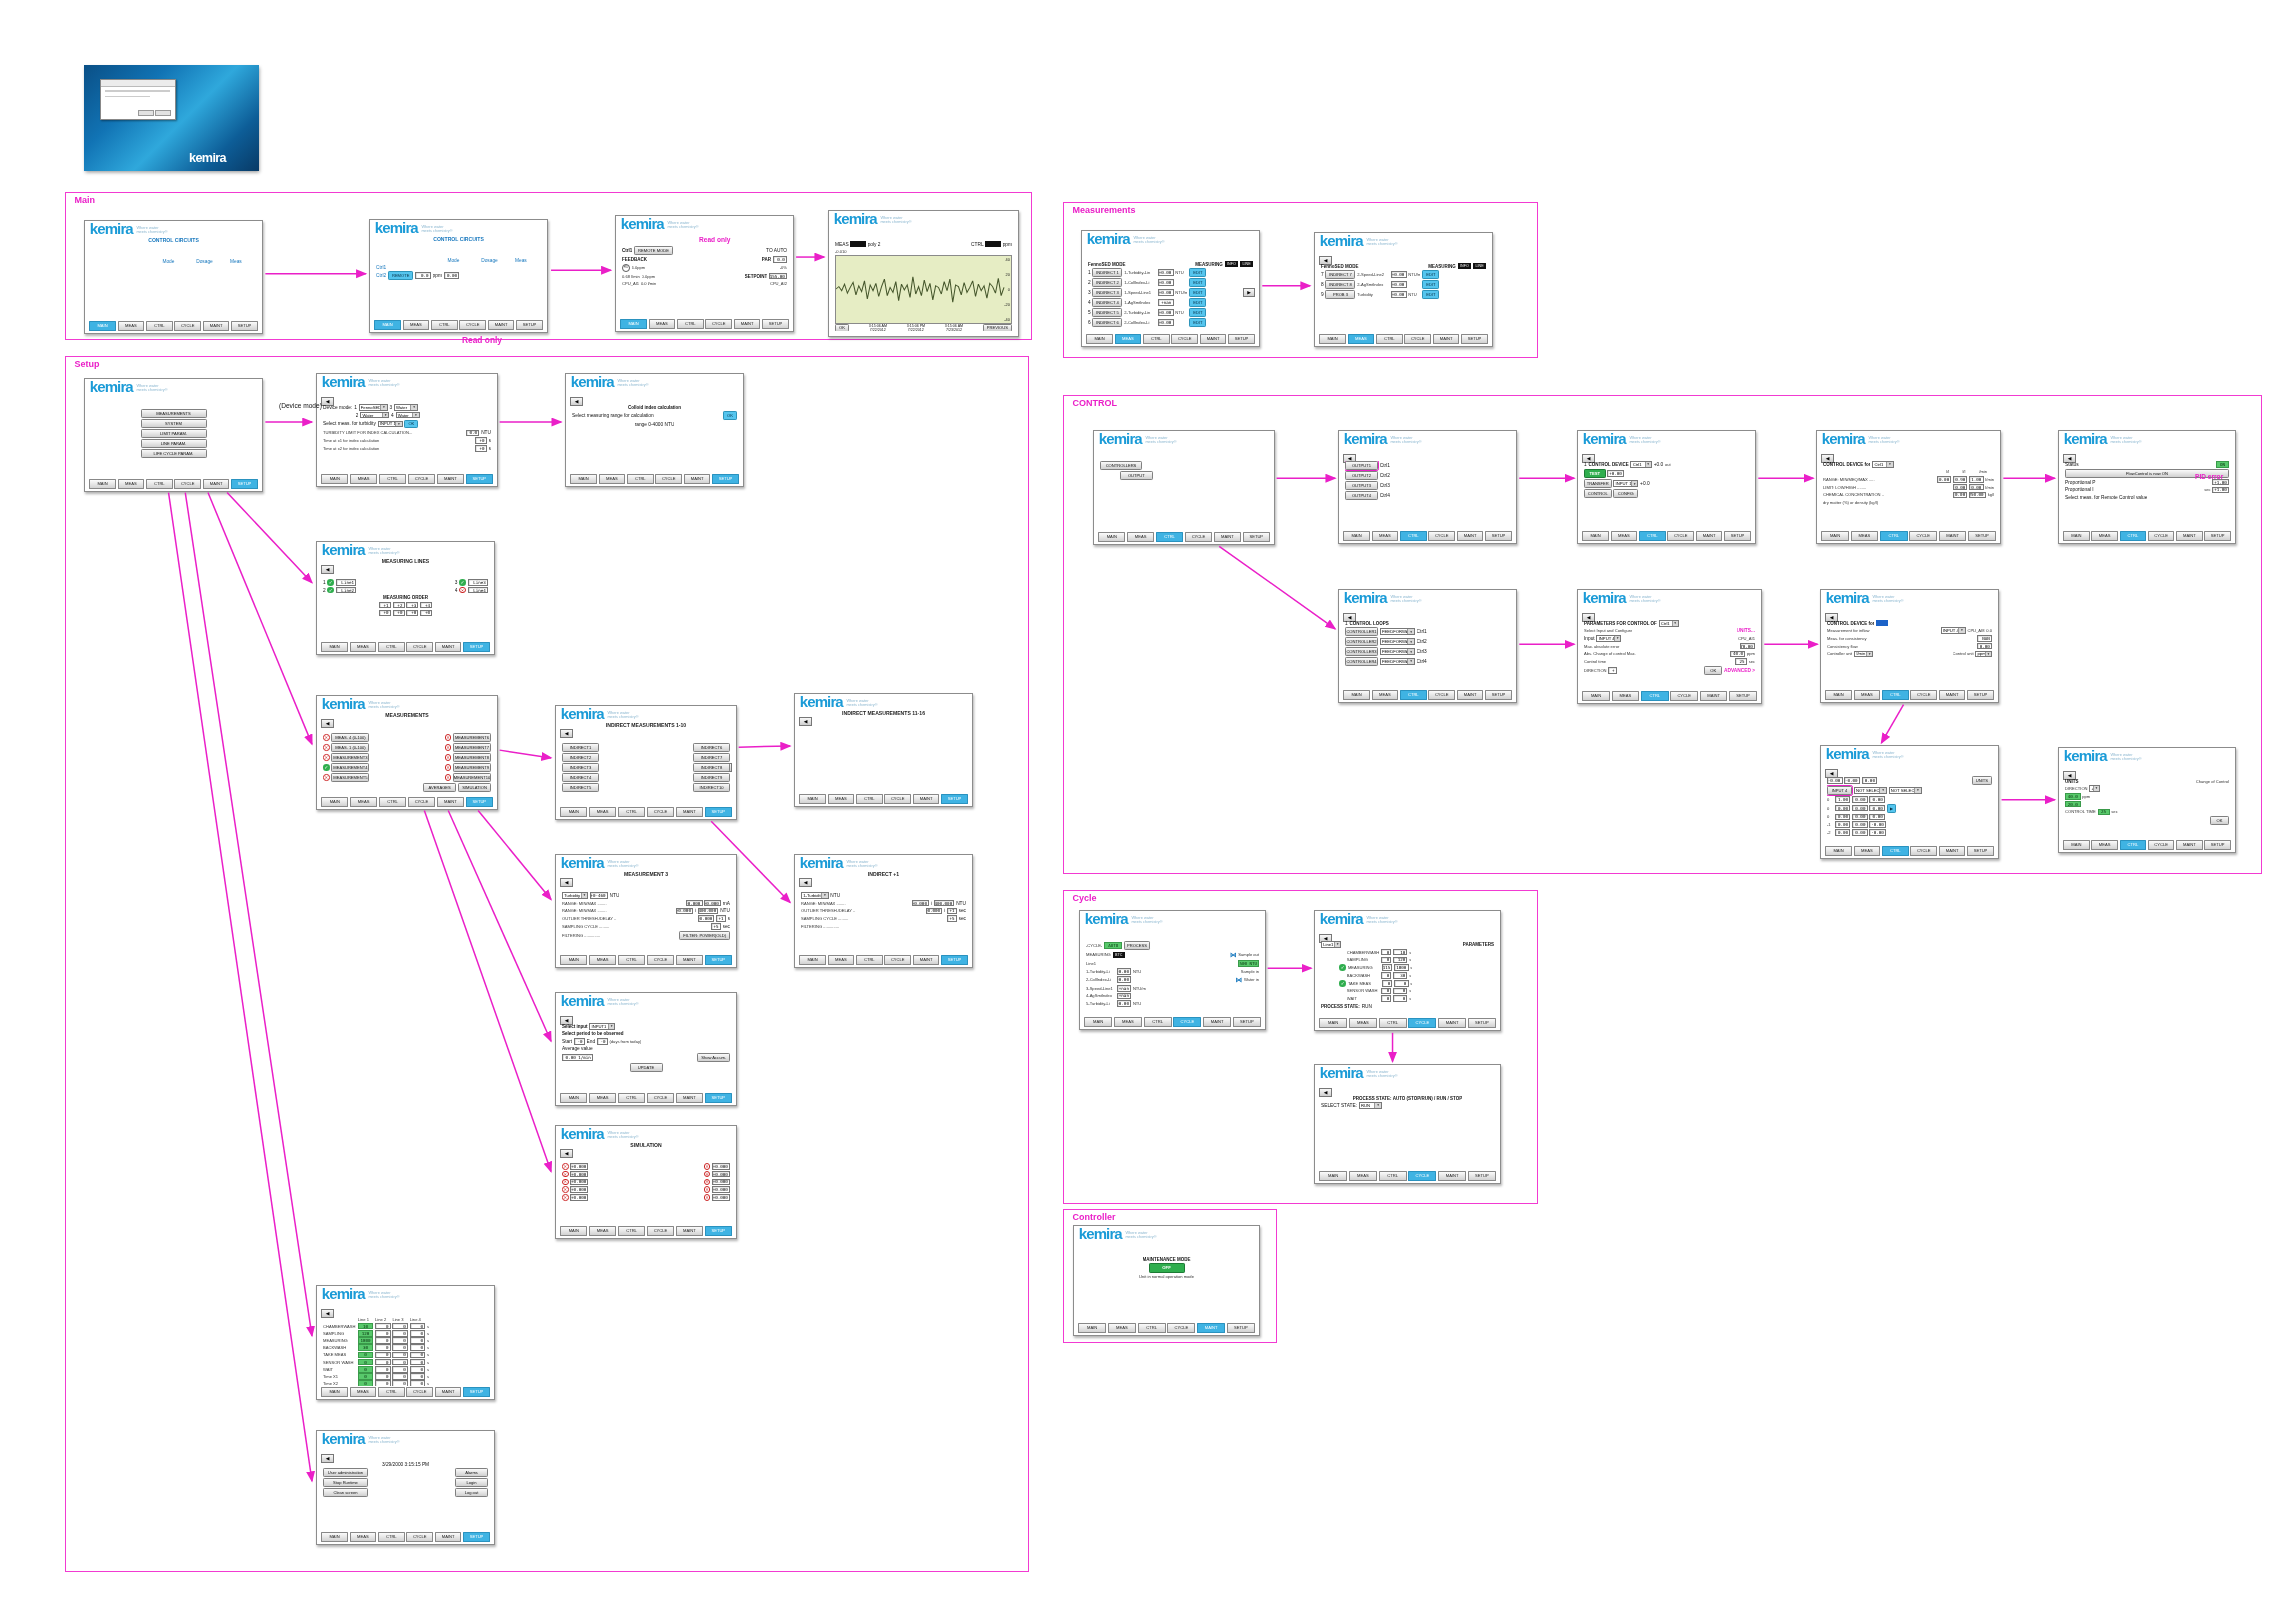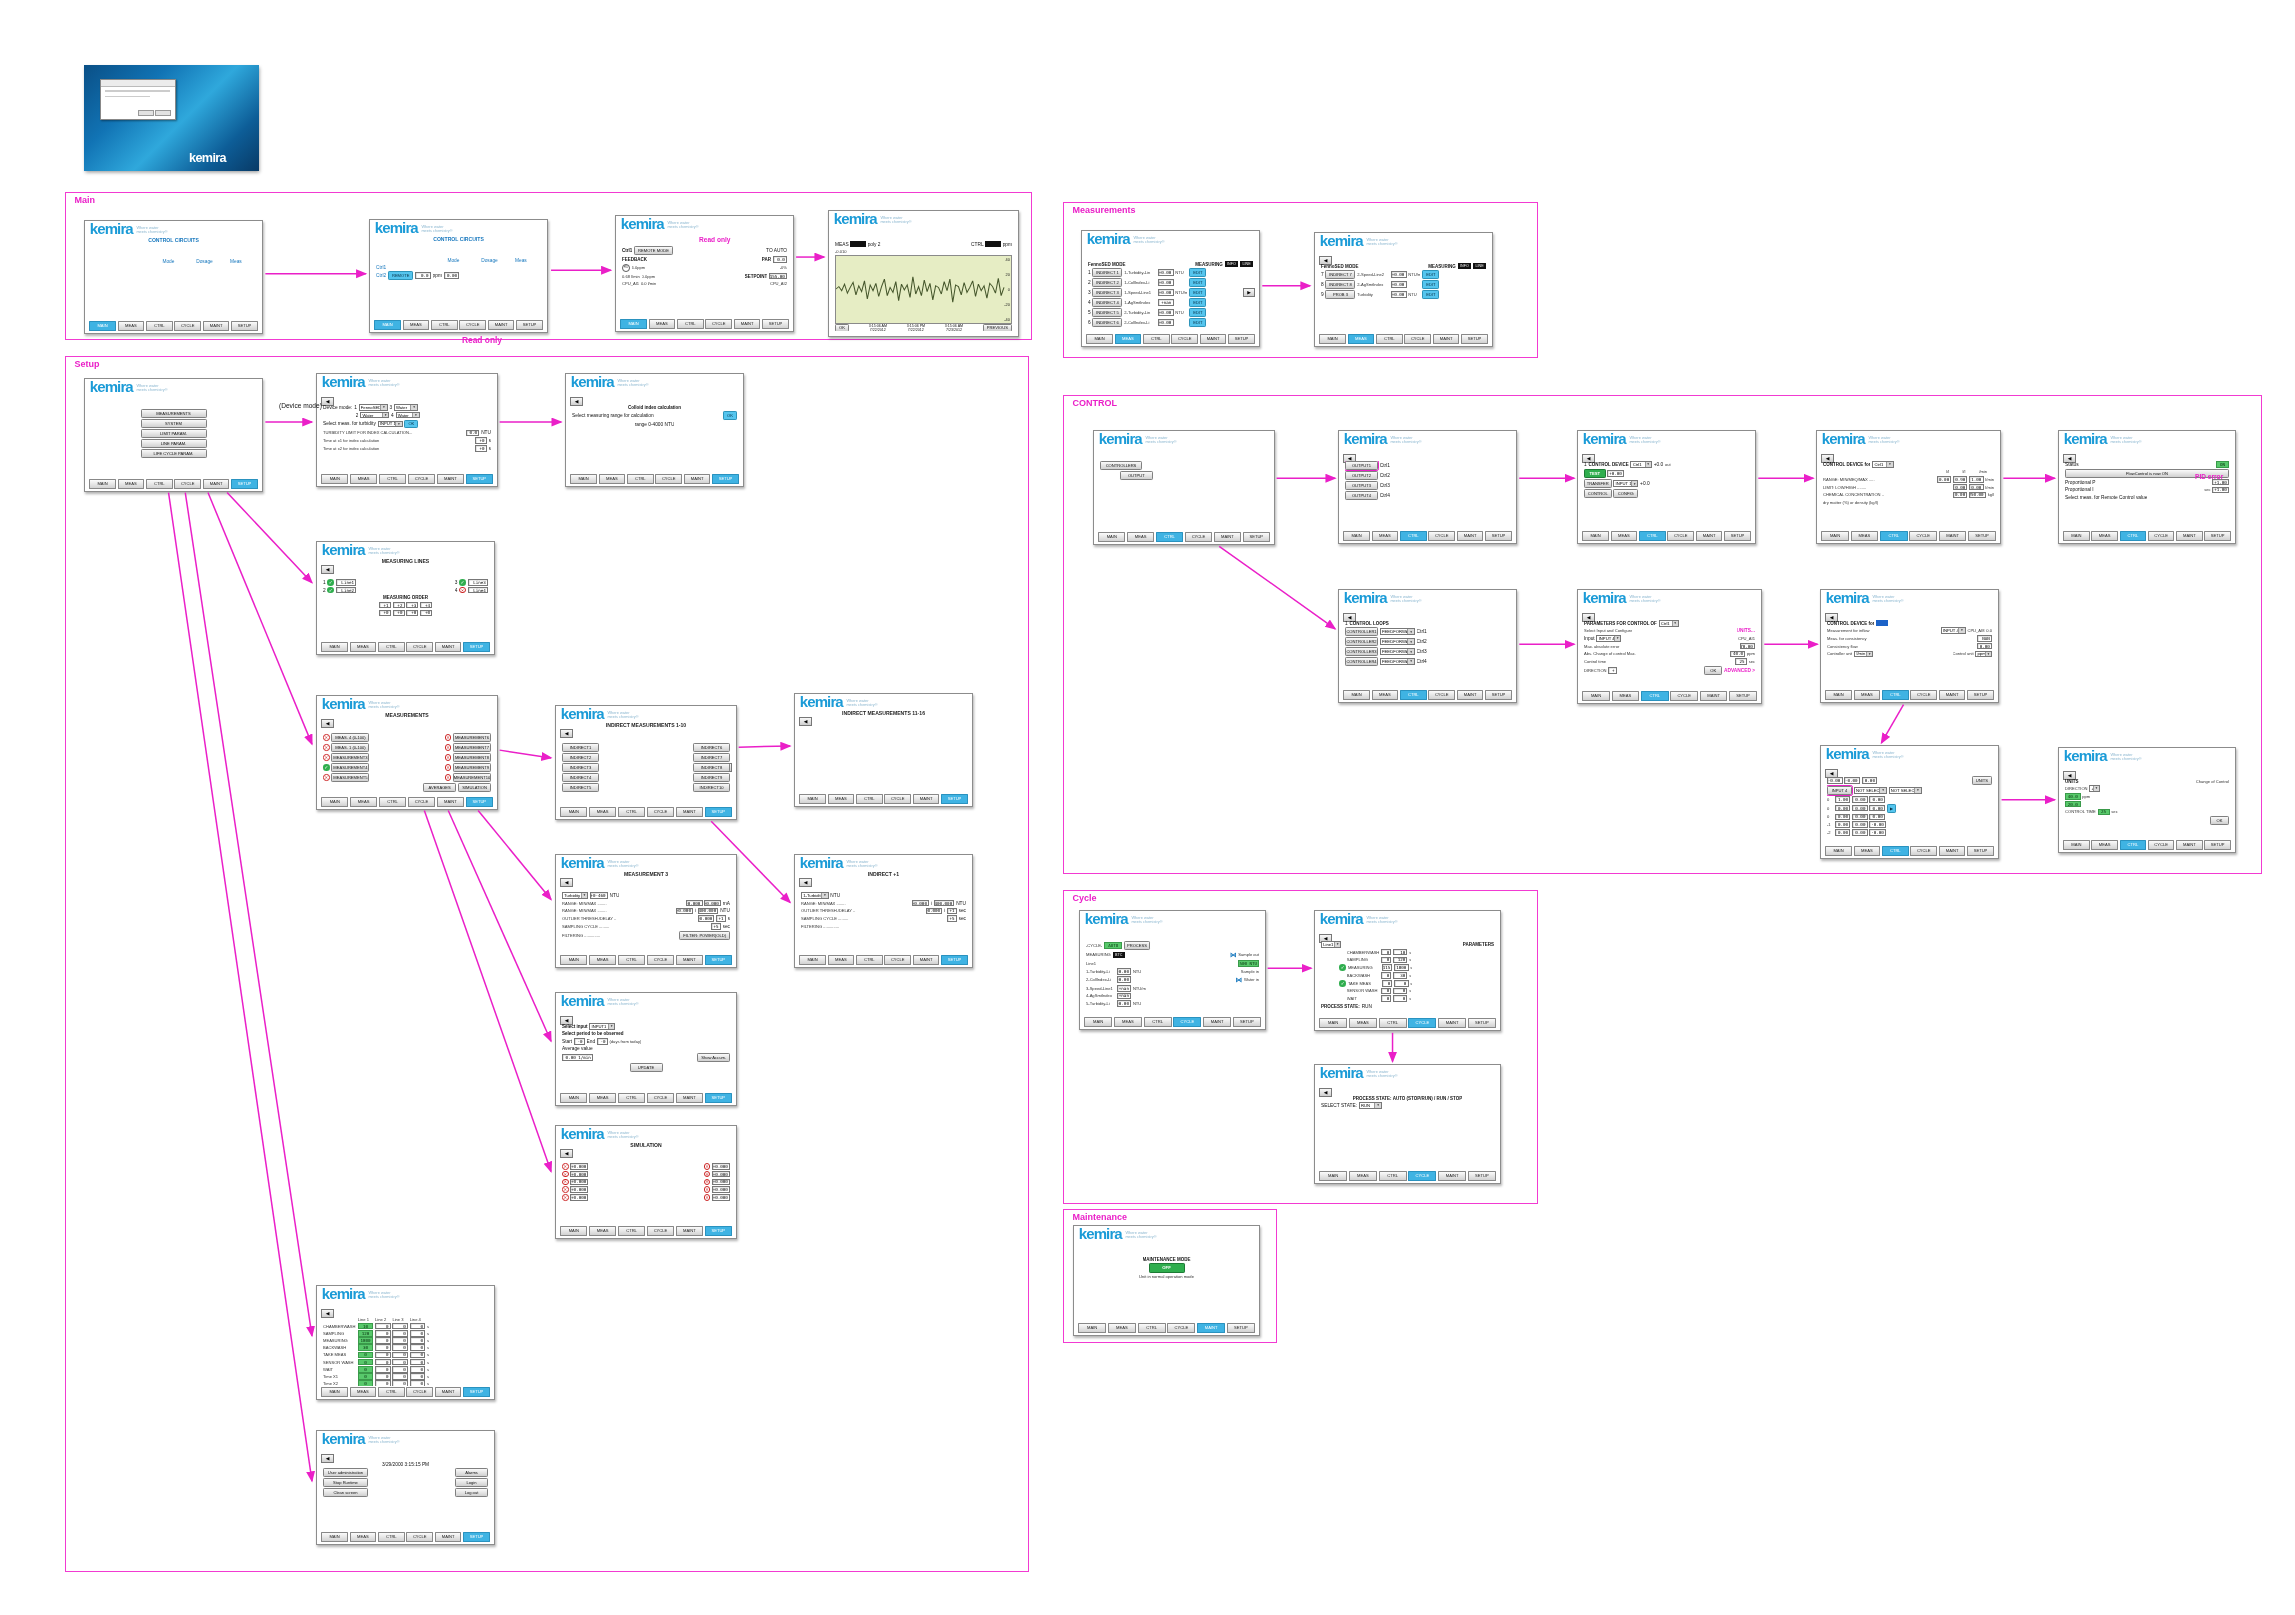--- a/index.html
+++ b/index.html
@@ -150,21 +150,21 @@
   <div class="secbox box-setup">
     <span class="seclabel">Setup</span>
   </div>
   <div class="secbox box-control">
     <span class="seclabel">CONTROL</span>
   </div>
   <div class="secbox box-cycle">
     <span class="seclabel">Cycle</span>
   </div>
   <div class="secbox box-maintenance">
-    <span class="seclabel">Maintenance</span>
+    <span class="seclabel">Controller</span>
   </div>
 
   <div id="screens">
       <div class="screen has-title" style="left: 84px; top: 220px; width: 179px; height: 114px;">
         <div class="s-head">
           <span class="logo">kemira</span>
           <span class="tag">
             <div>Where water</div>
             <div>meets chemistry®</div>
           </span>

